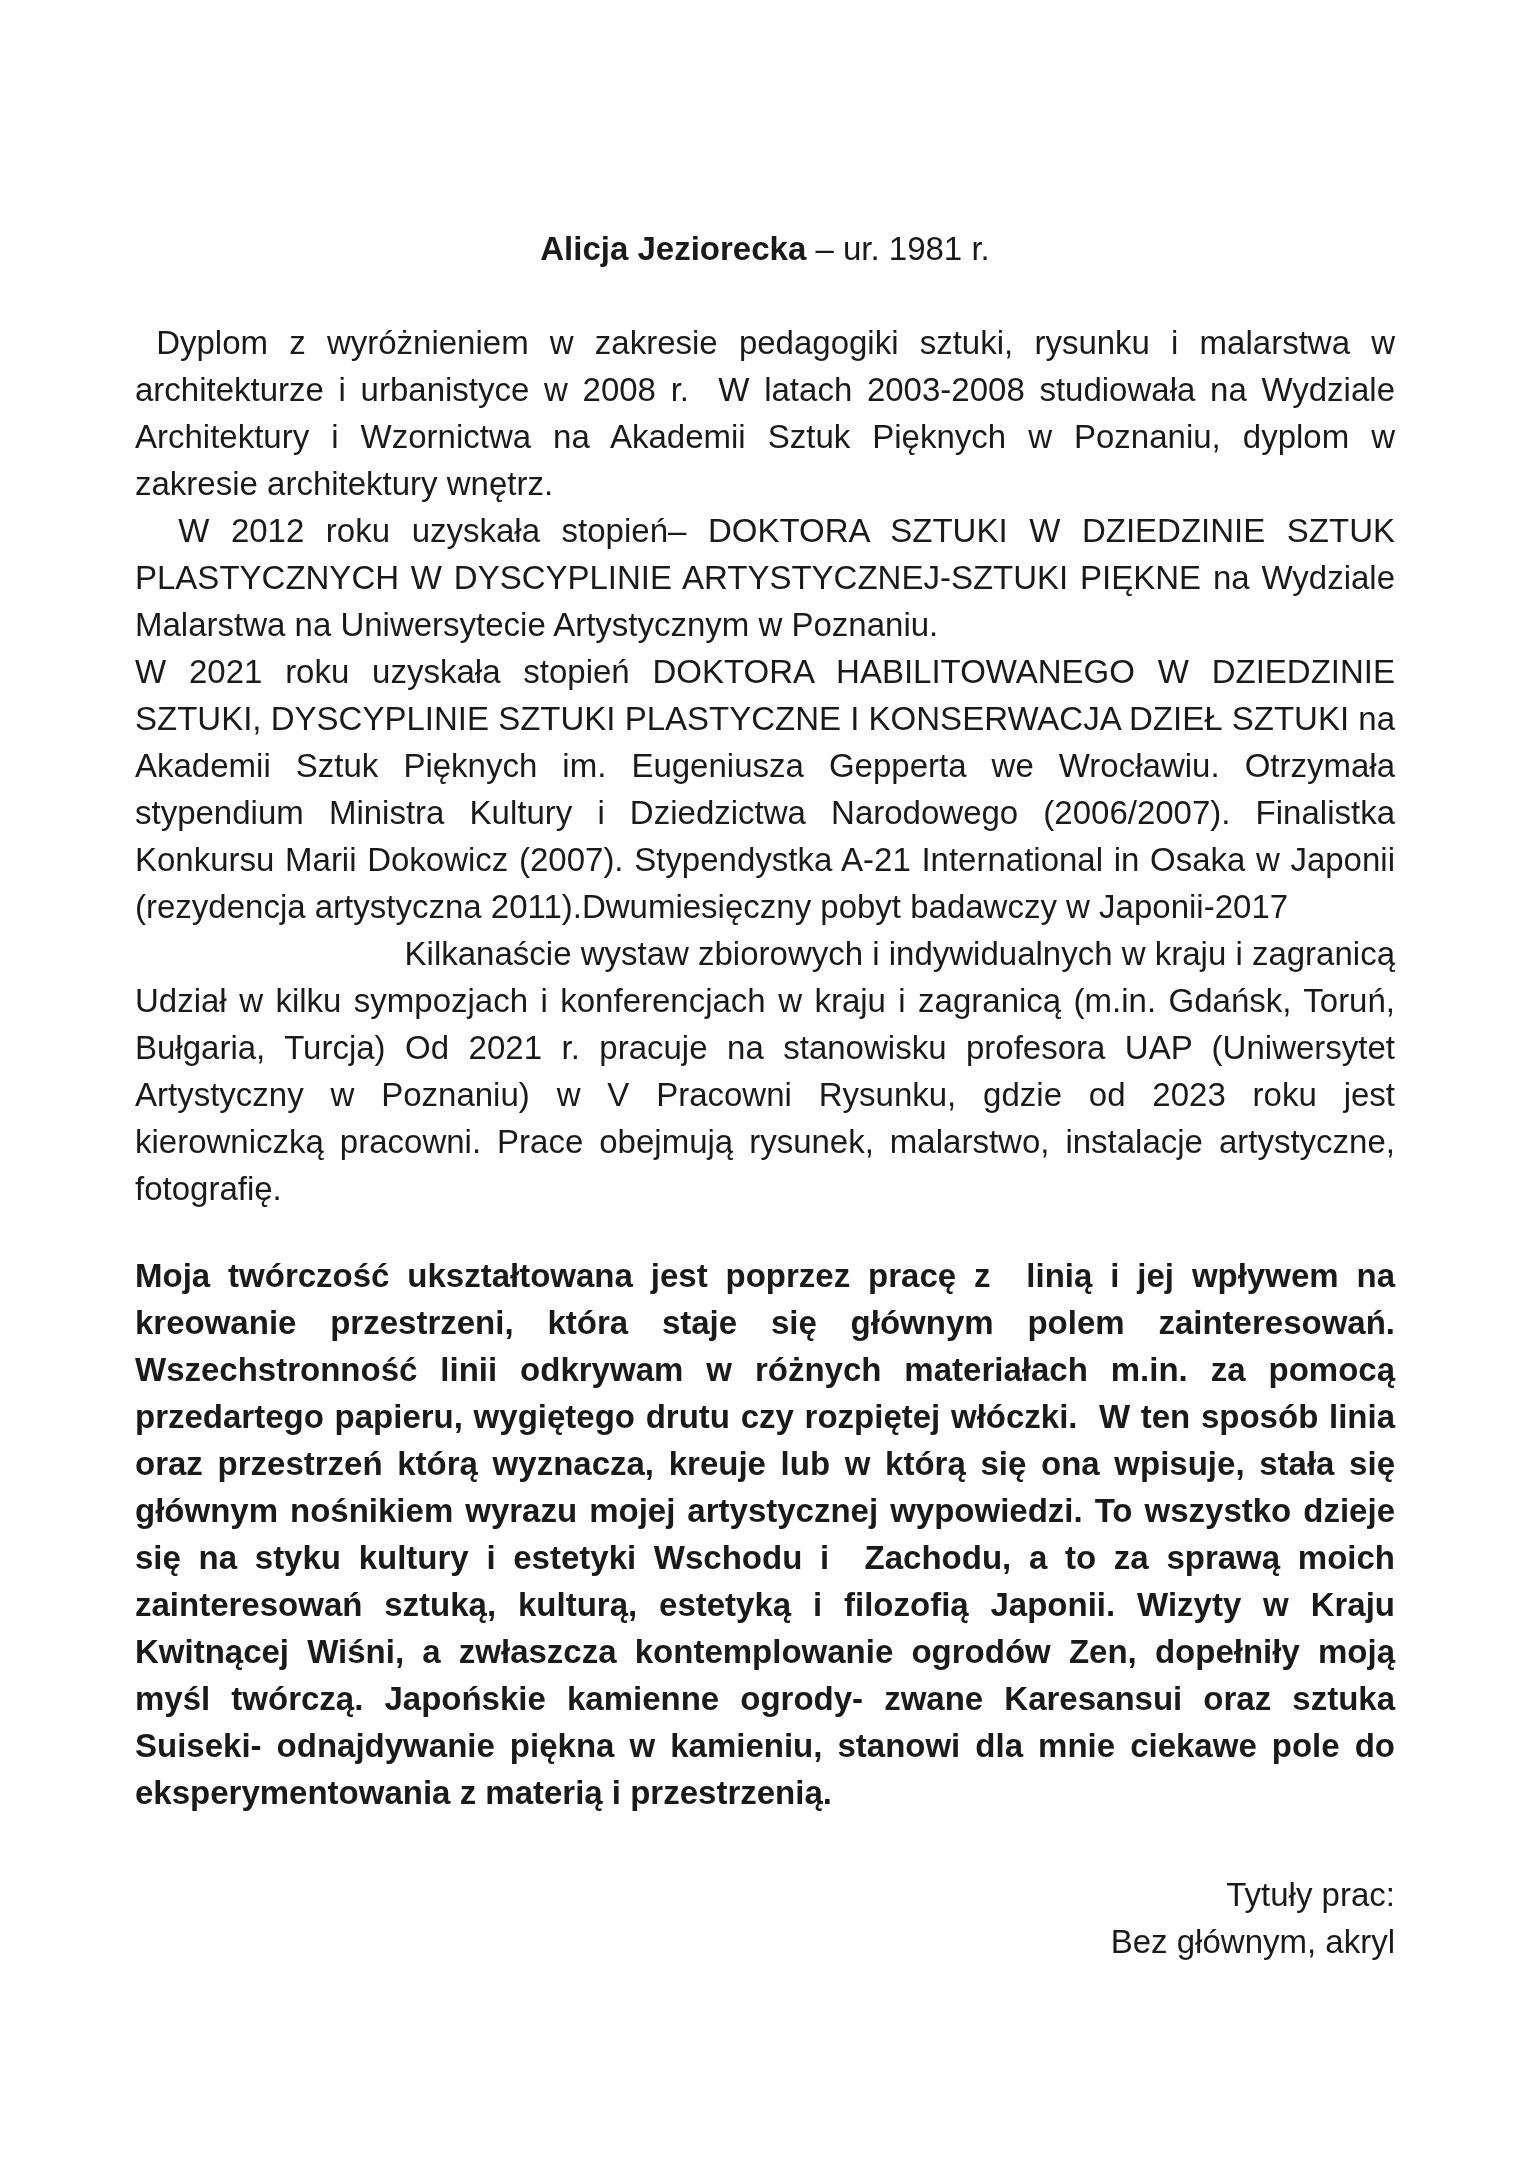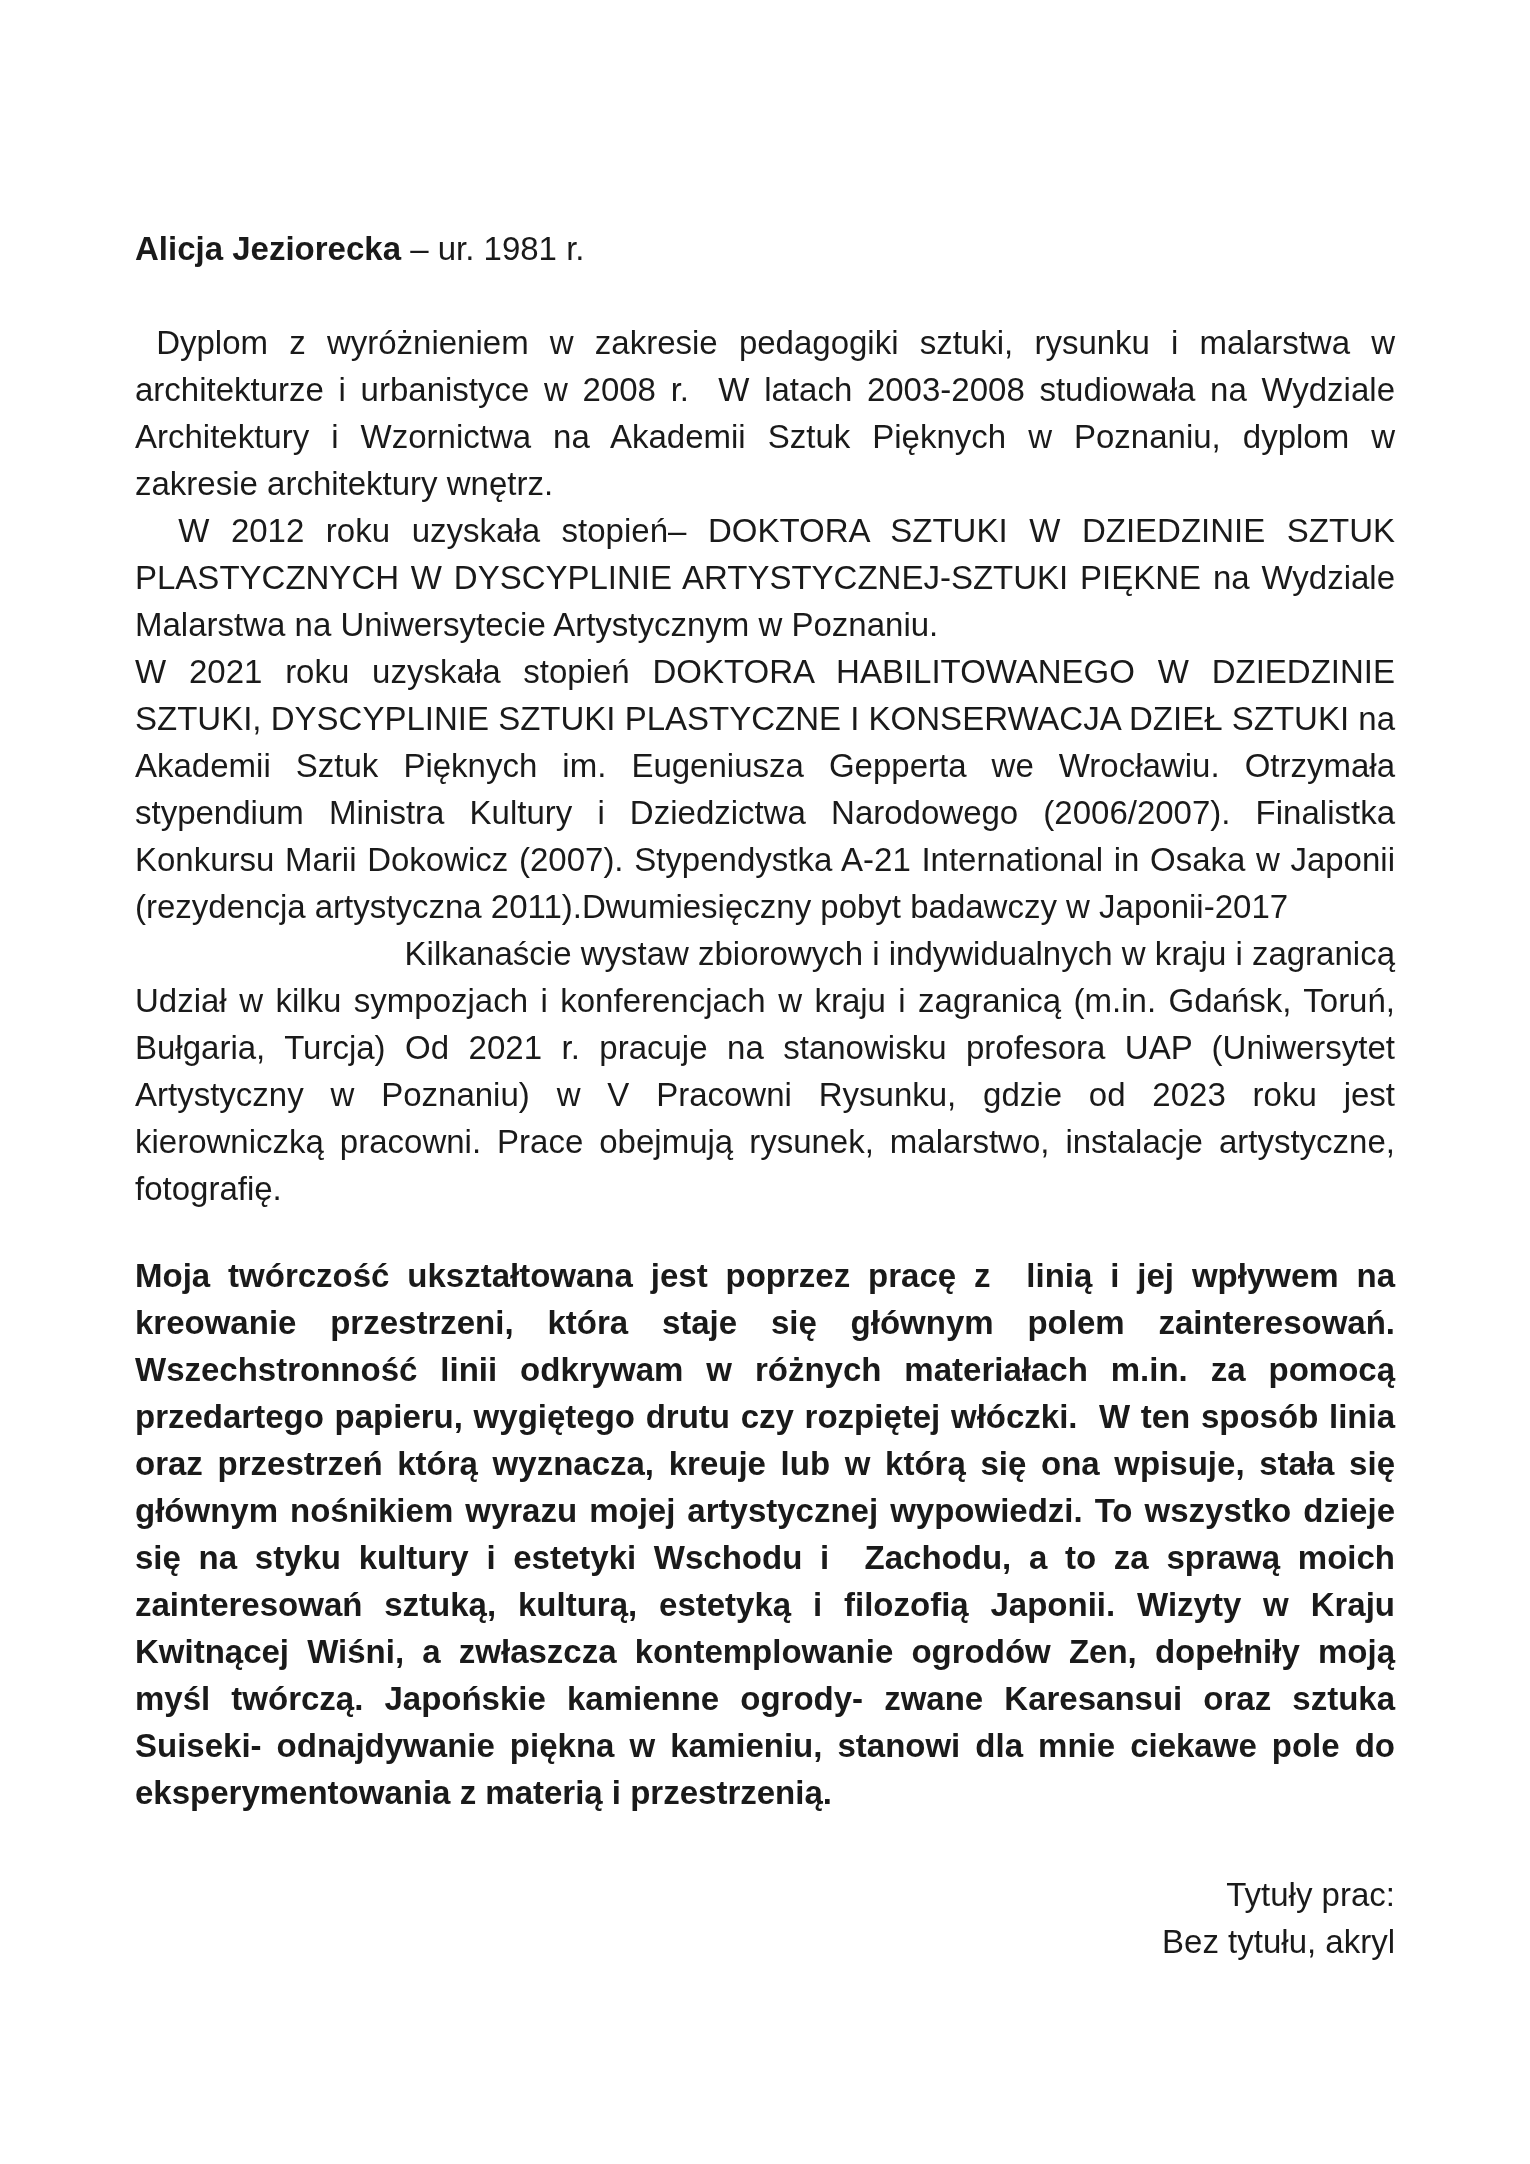--- a/index.html
+++ b/index.html
@@ -35,32 +35,32 @@
   p.justify { text-align: justify; }
   p.left { text-align: right; }
   p.gap-lg { margin-top: 40px; font-weight: bold; }
   p.gap-md { margin-top: 55px; }
 </style>
 </head>
 <body>
 
 <div class="page">
 
-  <h1 class="title-line" style="font-size:33px; font-weight:400;"><span class="name">Alicja Jeziorecka</span><span> – ur. 1981 r.</span></h1>
+  <h1 class="title-line" style="font-size:33px; font-weight:400;text-align:center;"><span class="name">Alicja Jeziorecka</span><span> – ur. 1981 r.</span></h1>
 
   <p class="para justify"> Dyplom z wyróżnieniem w zakresie pedagogiki sztuki, rysunku i malarstwa w architekturze i urbanistyce w 2008 r.  W latach 2003-2008 studiowała na Wydziale Architektury i Wzornictwa na Akademii Sztuk Pięknych w Poznaniu, dyplom w zakresie architektury wnętrz.</p>
 
   <p class="para justify">  W 2012 roku uzyskała stopień– DOKTORA SZTUKI W DZIEDZINIE SZTUK PLASTYCZNYCH W DYSCYPLINIE ARTYSTYCZNEJ-SZTUKI PIĘKNE na Wydziale Malarstwa na Uniwersytecie Artystycznym w Poznaniu.</p>
 
   <p class="para justify">W 2021 roku uzyskała stopień DOKTORA HABILITOWANEGO W DZIEDZINIE SZTUKI, DYSCYPLINIE SZTUKI PLASTYCZNE I KONSERWACJA DZIEŁ SZTUKI na Akademii Sztuk Pięknych im. Eugeniusza Gepperta we Wrocławiu. Otrzymała stypendium Ministra Kultury i Dziedzictwa Narodowego (2006/2007). Finalistka Konkursu Marii Dokowicz (2007). Stypendystka A-21 International in Osaka w Japonii (rezydencja artystyczna 2011).Dwumiesięczny pobyt badawczy w Japonii-2017</p>
 
   <p class="para left"> Kilkanaście wystaw zbiorowych i indywidualnych w kraju i zagranicą</p>
 
 
   <p class="para justify">Udział w kilku sympozjach i konferencjach w kraju i zagranicą (m.in. Gdańsk, Toruń, Bułgaria, Turcja) Od 2021 r. pracuje na stanowisku profesora UAP (Uniwersytet Artystyczny w Poznaniu) w V Pracowni Rysunku, gdzie od 2023 roku jest kierowniczką pracowni. Prace obejmują rysunek, malarstwo, instalacje artystyczne, fotografię.</p>
 
   <p class="para justify gap-lg">Moja twórczość ukształtowana jest poprzez pracę z  linią i jej wpływem na kreowanie przestrzeni, która staje się głównym polem zainteresowań. Wszechstronność linii odkrywam w różnych materiałach m.in. za pomocą przedartego papieru, wygiętego drutu czy rozpiętej włóczki.  W ten sposób linia oraz przestrzeń którą wyznacza, kreuje lub w którą się ona wpisuje, stała się głównym nośnikiem wyrazu mojej artystycznej wypowiedzi. To wszystko dzieje się na styku kultury i estetyki Wschodu i  Zachodu, a to za sprawą moich zainteresowań sztuką, kulturą, estetyką i filozofią Japonii. Wizyty w Kraju Kwitnącej Wiśni, a zwłaszcza kontemplowanie ogrodów Zen, dopełniły moją myśl twórczą. Japońskie kamienne ogrody- zwane Karesansui oraz sztuka Suiseki- odnajdywanie piękna w kamieniu, stanowi dla mnie ciekawe pole do eksperymentowania z materią i przestrzenią.</p>
 
   <p class="para left gap-md">Tytuły prac:</p>
 
-  <p class="para left">Bez tytułu, akryl</p>
+  <p class="para left">Bez głównym, akryl</p>
 
 </div>
 
 </body></html>

